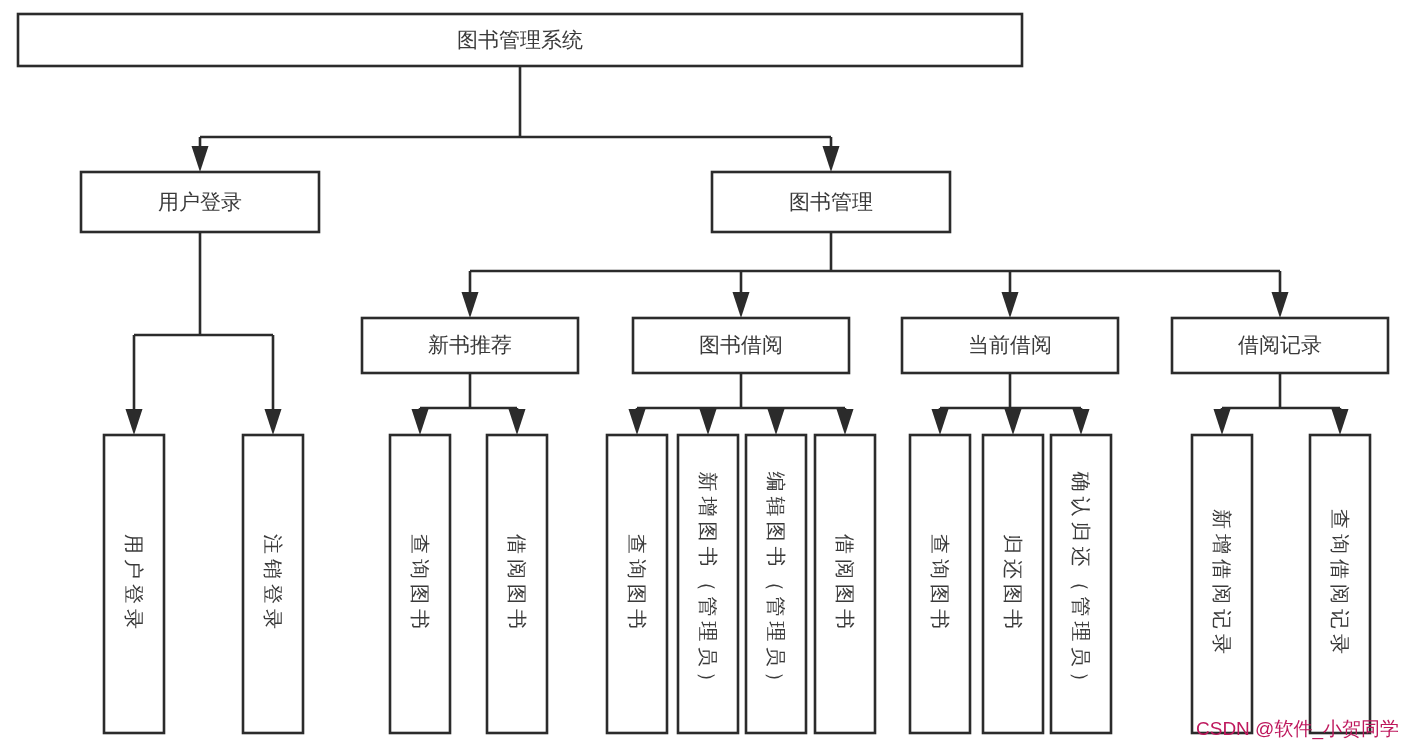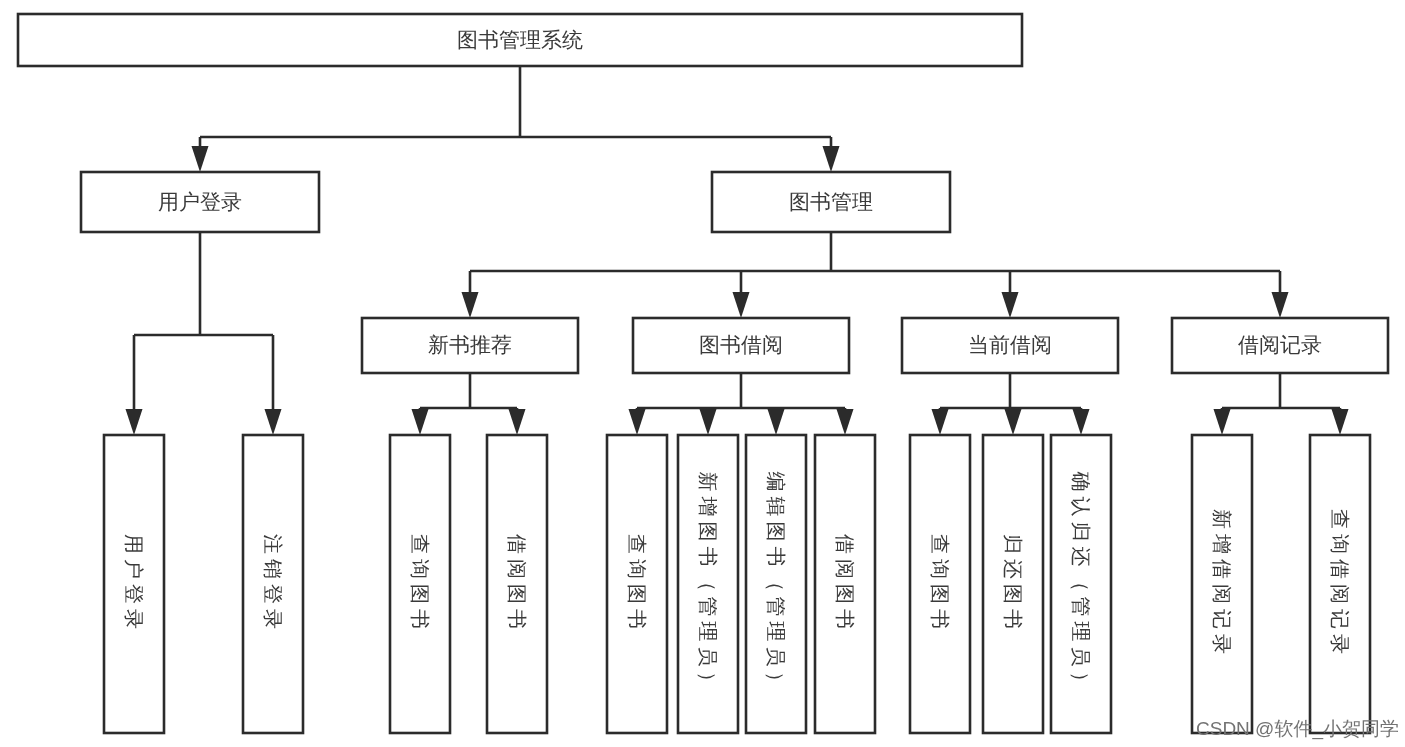--- a/index.html
+++ b/index.html
@@ -201,15 +201,15 @@
           <rect x="1192" y="435" width="60" height="298" class="node-rect"></rect>
           <text x="0" y="0" class="node-label-v" transform="translate(1222,584) rotate(90)" letter-spacing="5">新增借阅记录</text>
         </g>
         <g>
           <rect x="1310" y="435" width="60" height="298" class="node-rect"></rect>
           <text x="0" y="0" class="node-label-v" transform="translate(1340,584) rotate(90)" letter-spacing="5">查询借阅记录</text>
         </g>
       </g>
   </svg>
 
-  <div class="watermark" style="left: 1196px; top: 716px; color: #737373;">CSDN @软件_小贺同学</div>
+  <div class="watermark" style="left: 1196px; top: 716px; color: #be185d;">CSDN @软件_小贺同学</div>
 
 </div>
 
 </body></html>

